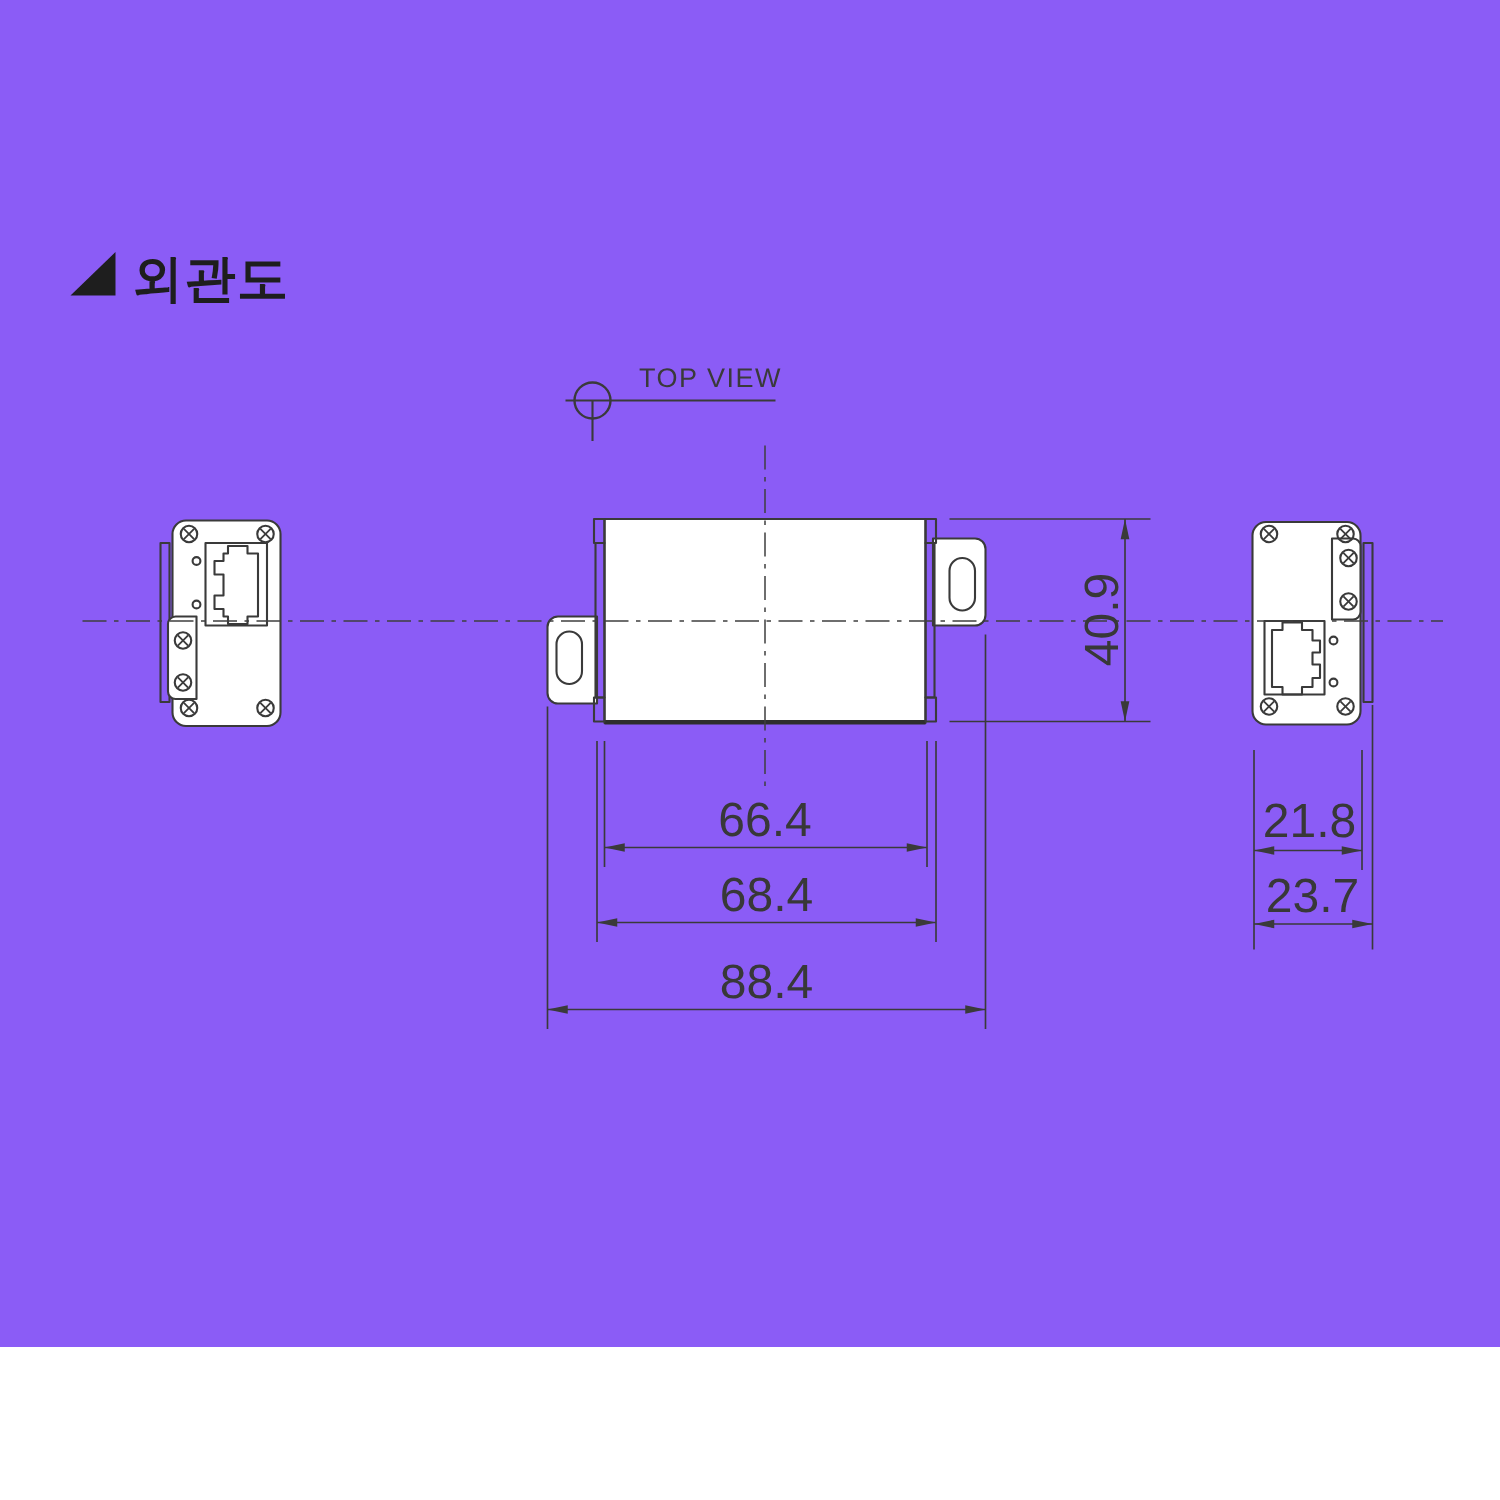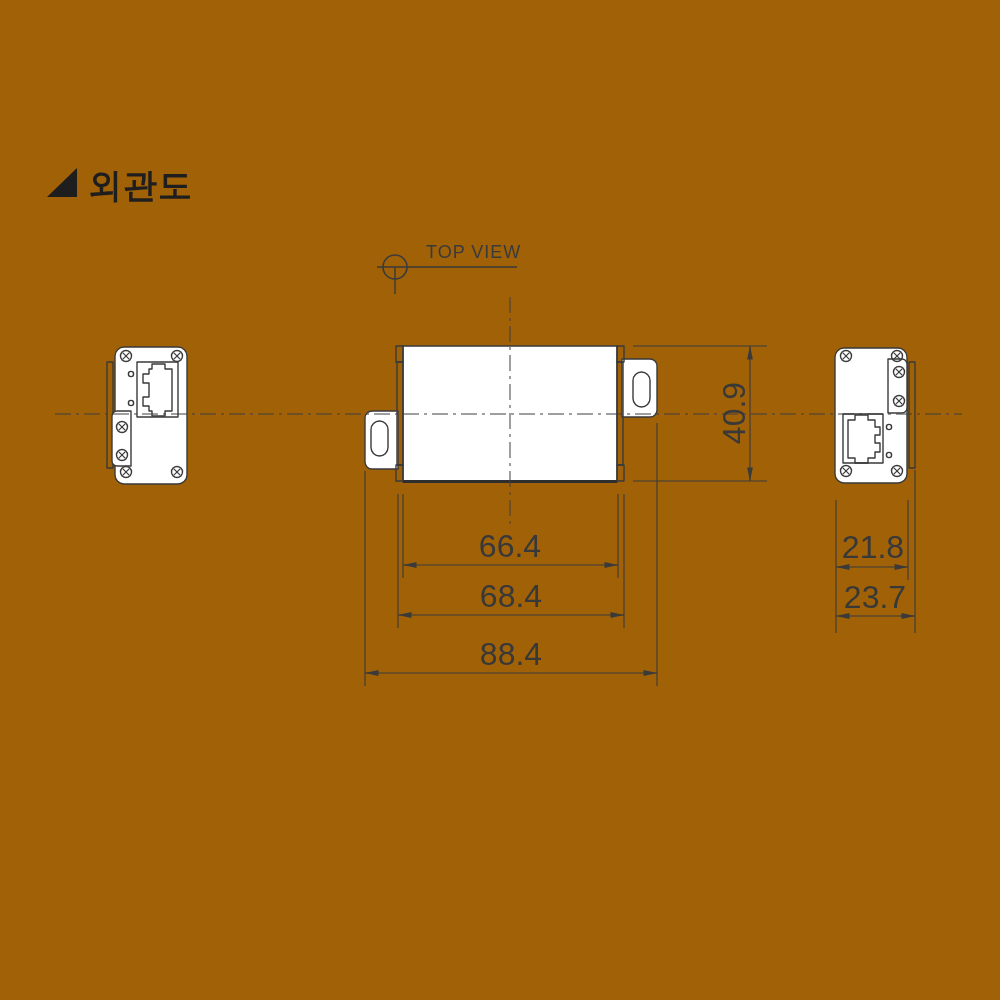--- a/index.html
+++ b/index.html
@@ -1,16 +1,16 @@
 <!DOCTYPE html>
 <html><head>
 <meta charset="utf-8">
 <style>
   html,body{margin:0;padding:0;background:#ffffff;}
-  .canvas{position:relative;width:1000px;height:1000px;background:#a16207;overflow:hidden;}
+  .canvas{position:relative;width:1000px;height:898px;background:#8b5cf6;overflow:hidden;}
   svg{display:block;}
   .ln{fill:none;stroke:#3a3a3a;stroke-width:1.4;stroke-linejoin:round;}
   .fw{fill:#ffffff;stroke:#3a3a3a;stroke-width:1.4;stroke-linejoin:round;}
   .thick{fill:none;stroke:#2e2e2e;stroke-width:3;}
   .cl{fill:none;stroke:#3f3f3f;stroke-width:1;stroke-dasharray:16 5 3 5;}
   .ext{fill:none;stroke:#3a3a3a;stroke-width:1.1;}
   .dml{fill:none;stroke:#3a3a3a;stroke-width:1.1;}
   text{font-family:"Liberation Sans","DejaVu Sans",sans-serif;fill:#2f2f2f;}
   .dimtxt{font-size:32px;text-anchor:middle;fill:#383838;}
   .titletxt{font-size:34px;font-weight:bold;letter-spacing:1px;fill:#1e1e1e;}

